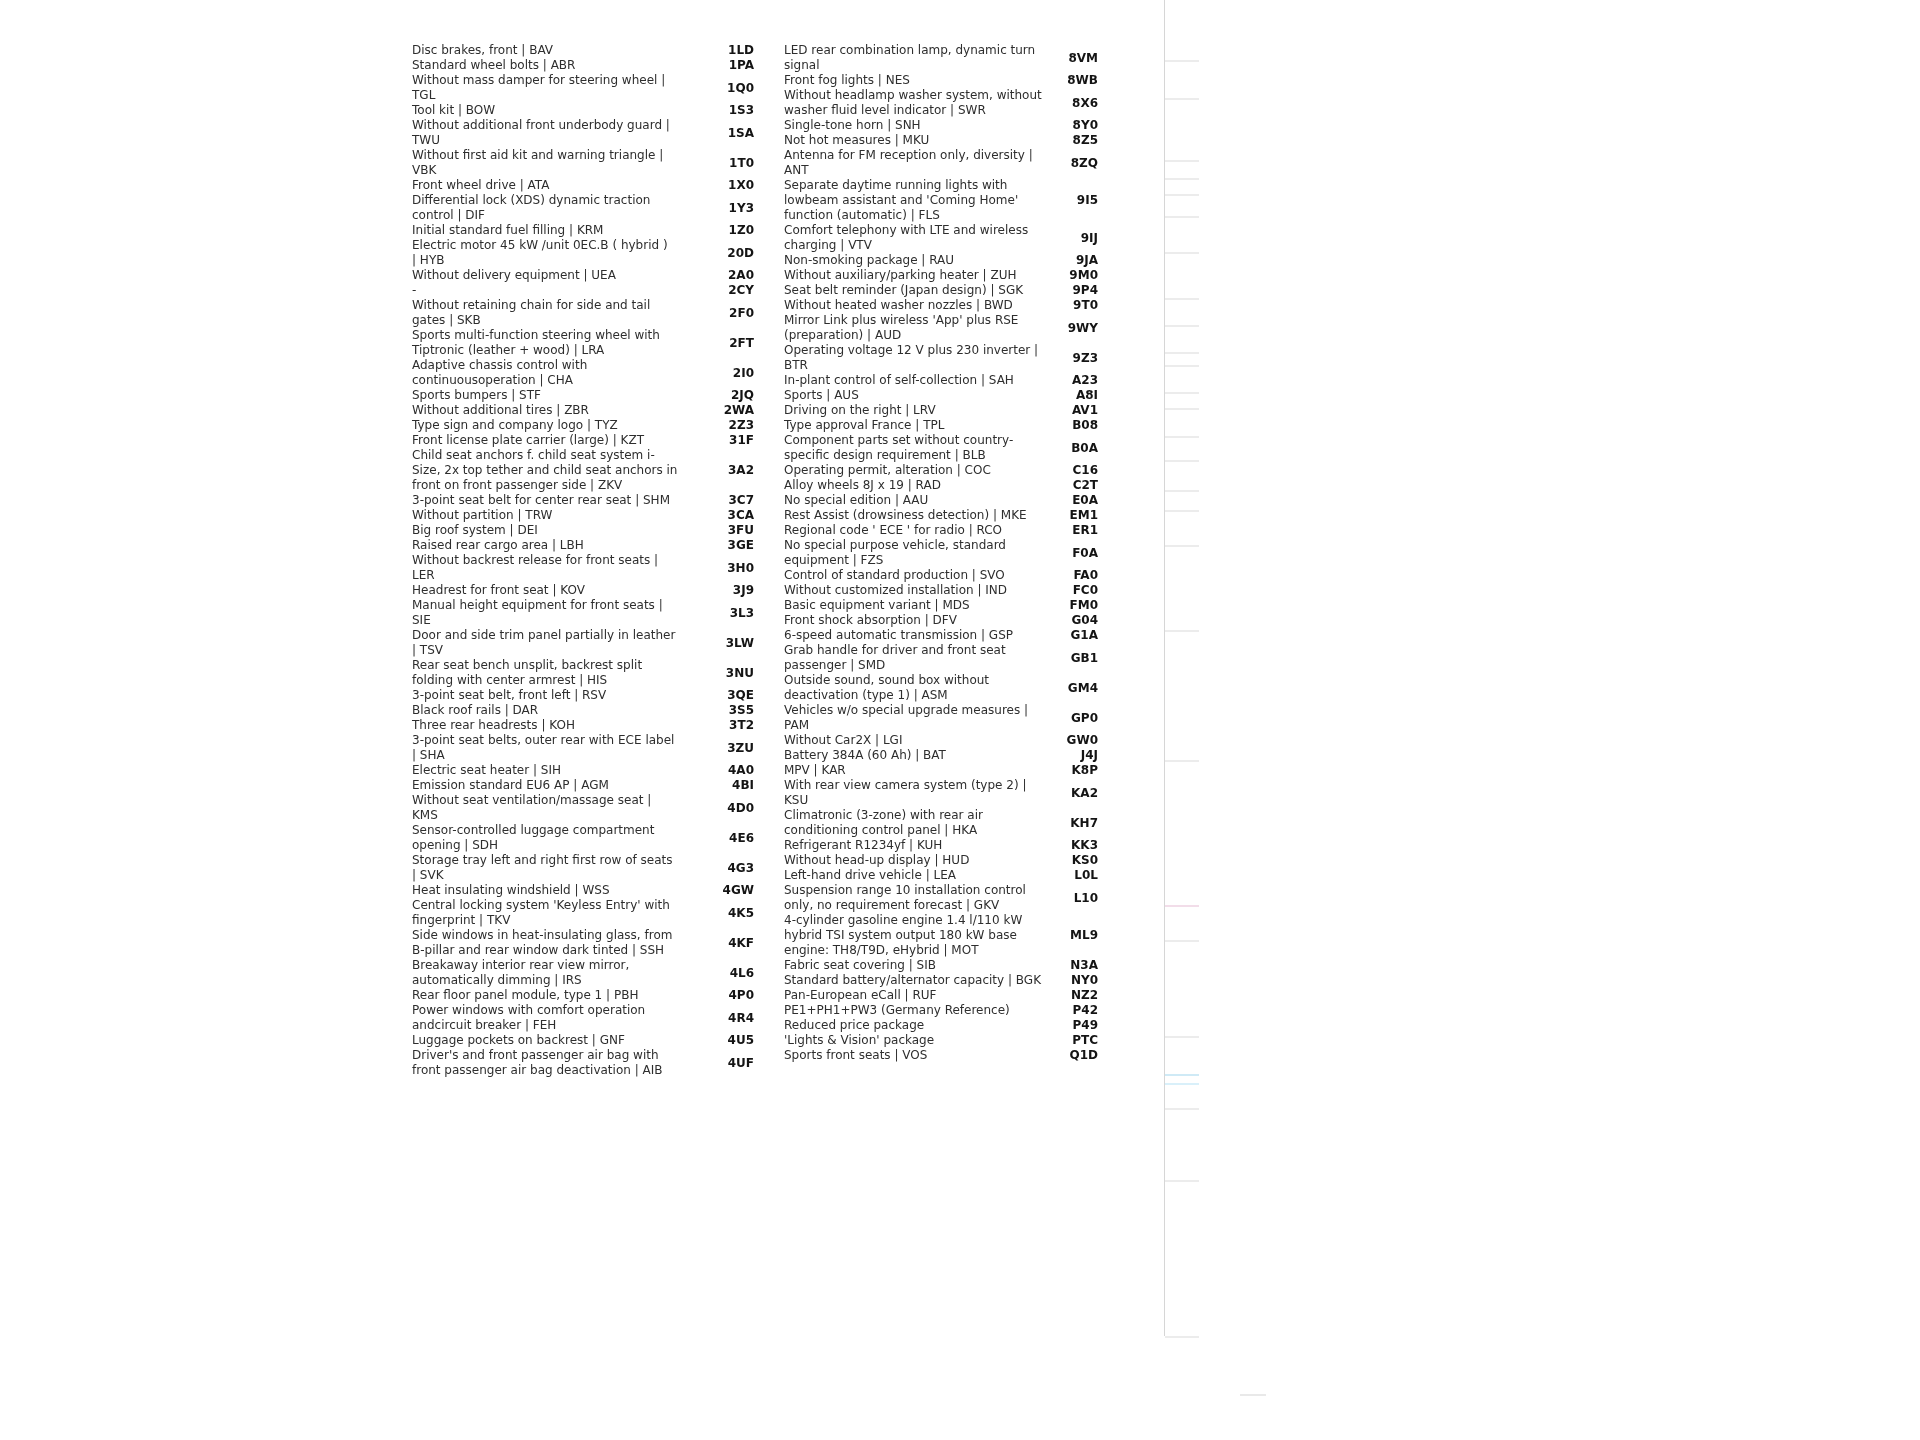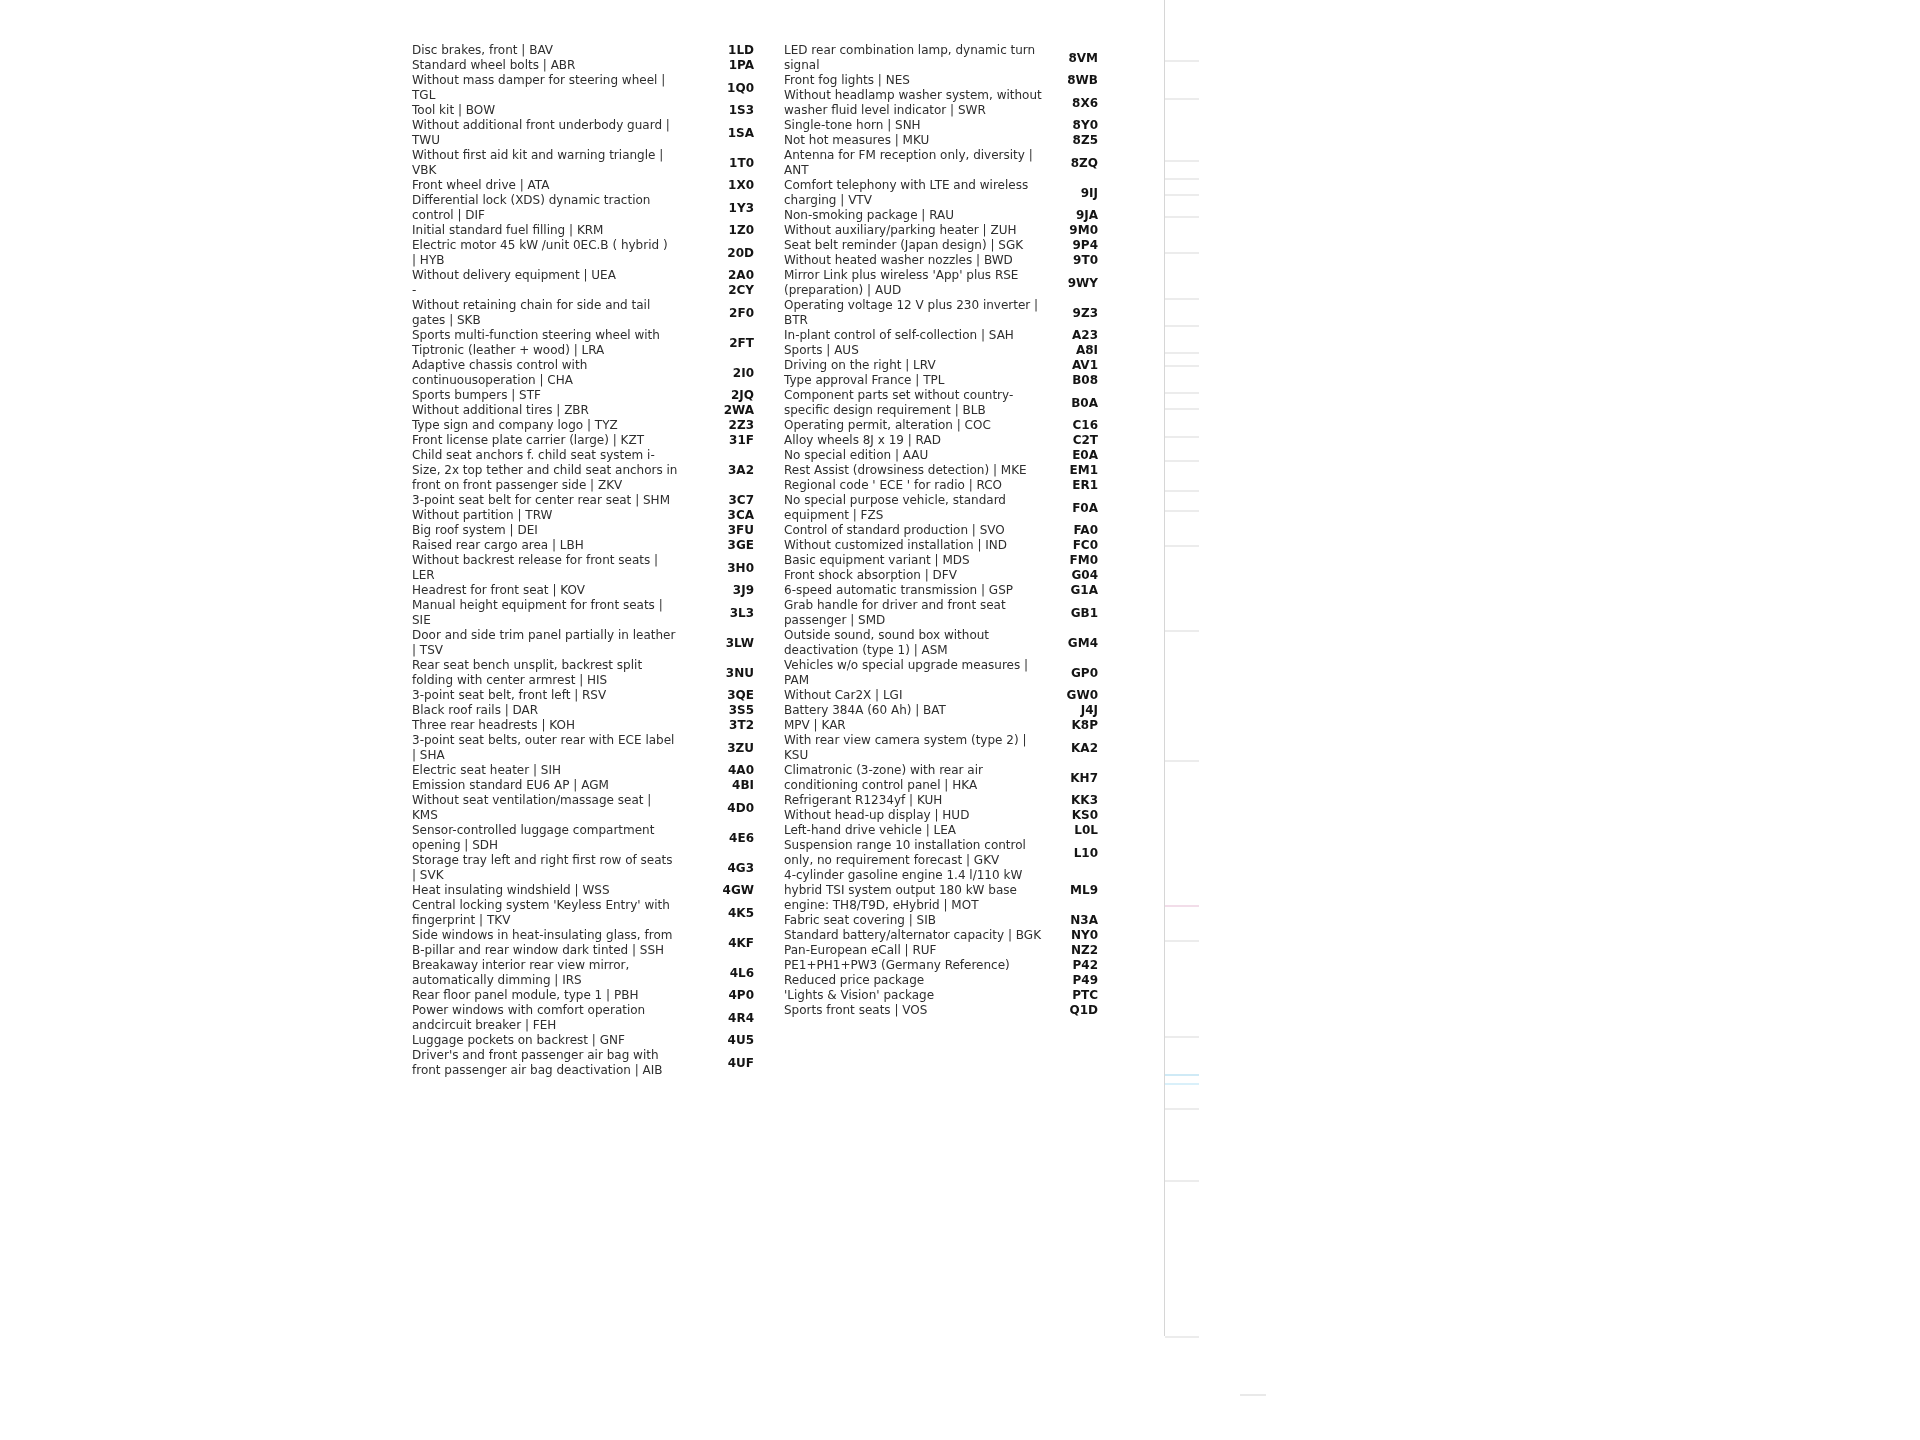--- a/index.html
+++ b/index.html
@@ -312,20 +312,26 @@
     <div class="opt-desc">Not hot measures | MKU</div>
     <div class="opt-code">8Z5</div>
   </div>
 
   <div class="opt-row">
     <div class="opt-desc">Antenna for FM reception only, diversity |
 ANT</div>
     <div class="opt-code">8ZQ</div>
   </div>
 
+  <div class="opt-row">
+    <div class="opt-desc">Separate daytime running lights with
+lowbeam assistant and 'Coming Home'
+function (automatic) | FLS</div>
+    <div class="opt-code">9I5</div>
+  </div>
 
   <div class="opt-row">
     <div class="opt-desc">Comfort telephony with LTE and wireless
 charging | VTV</div>
     <div class="opt-code">9IJ</div>
   </div>
 
   <div class="opt-row">
     <div class="opt-desc">Non-smoking package | RAU</div>
     <div class="opt-code">9JA</div>

